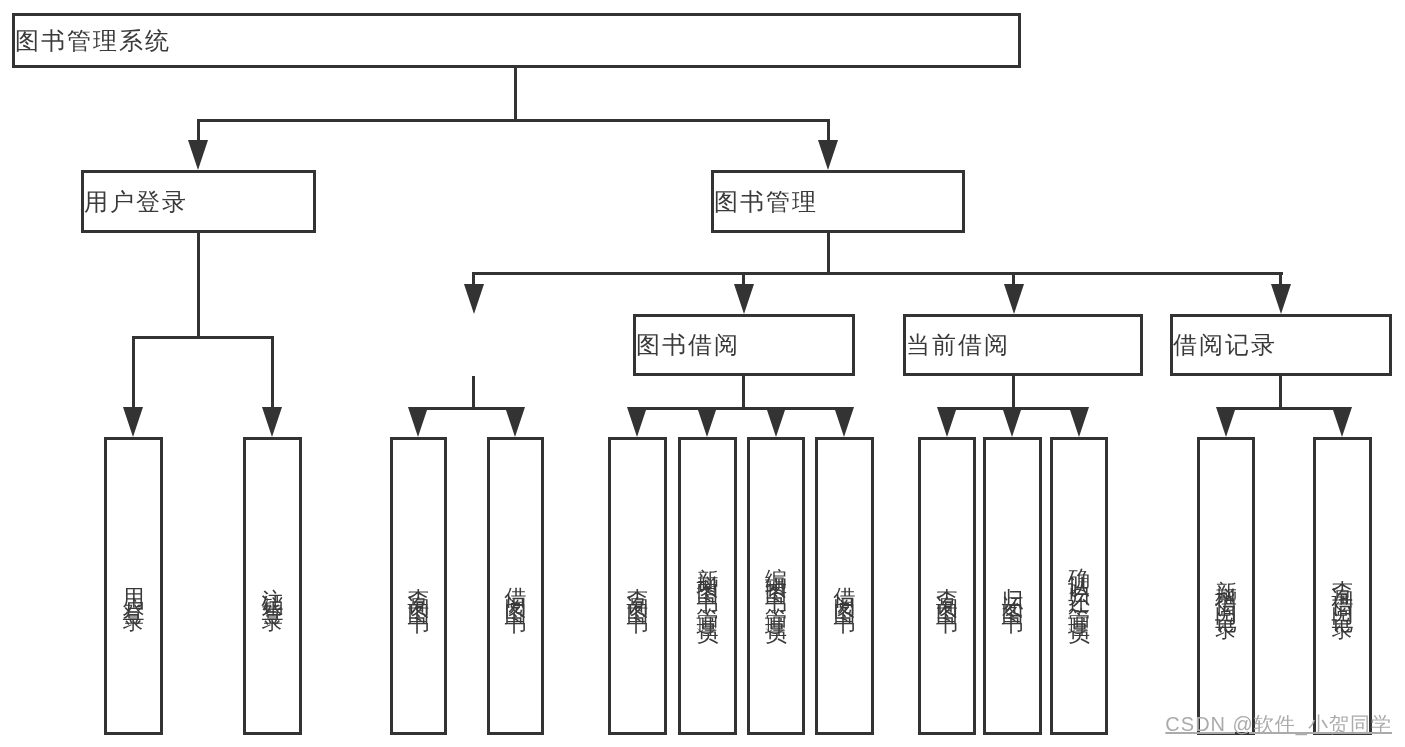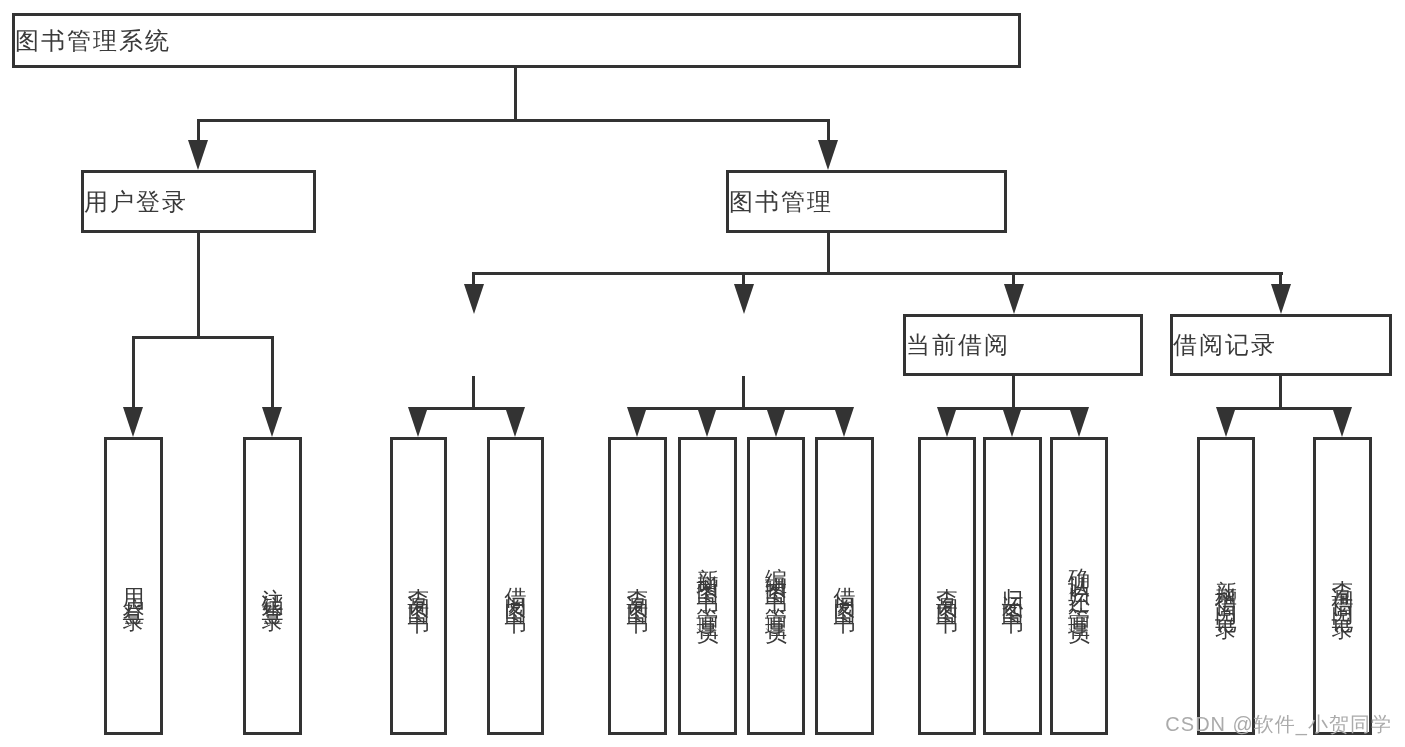--- a/index.html
+++ b/index.html
@@ -35,21 +35,21 @@
   .vline { position: absolute; width: 3px; background: #333333; }
   .hline { position: absolute; height: 3px; background: #333333; }
   .arrowhead {
     position: absolute; width: 0; height: 0;
     border-left: 10px solid transparent; border-right: 10px solid transparent;
     border-top: 30px solid #333333;
   }
 
   .watermark {
     position: absolute; top: 711px; right: 13px; z-index: 5;
-    font-size: 20px; letter-spacing: 1px; color: #ababab;
+    font-size: 20px; letter-spacing: 1px; color: #ababab; text-decoration: underline;
   }
 </style>
 </head>
 <body>
 
 <div class="canvas">
 
   <div class="vline" style="left:514px;top:68px;height:53px"></div>
   <div class="hline" style="left:197px;top:119px;width:633px"></div>
   <div class="vline" style="left:197px;top:119px;height:23px"></div>
@@ -98,24 +98,27 @@
   <div class="arrowhead" style="left:1216px;top:407px"></div>
   <div class="arrowhead" style="left:1332px;top:407px"></div>
 
   <div class="hbox" style="left:12px;top:13px;width:1009px;height:55px">
     <span class="label">图书管理系统</span>
   </div>
 
   <div class="hbox" style="left:81px;top:170px;width:235px;height:63px">
     <span class="label">用户登录</span>
   </div>
-  <div class="hbox" style="left:726px;top:170px;width:281px;height:63px">
+  <div class="hbox" style="left:711px;top:170px;width:254px;height:63px">
     <span class="label">图书管理</span>
   </div>
 
+  <div class="hbox" style="left:633px;top:314px;width:222px;height:62px">
+    <span class="label">图书借阅</span>
+  </div>
   <div class="hbox" style="left:903px;top:314px;width:240px;height:62px">
     <span class="label">当前借阅</span>
   </div>
   <div class="hbox" style="left:1170px;top:314px;width:222px;height:62px">
     <span class="label">借阅记录</span>
   </div>
 
   <div class="vbox" style="left:104px;width:59px">
     <span class="label">用户登录</span>
   </div>

